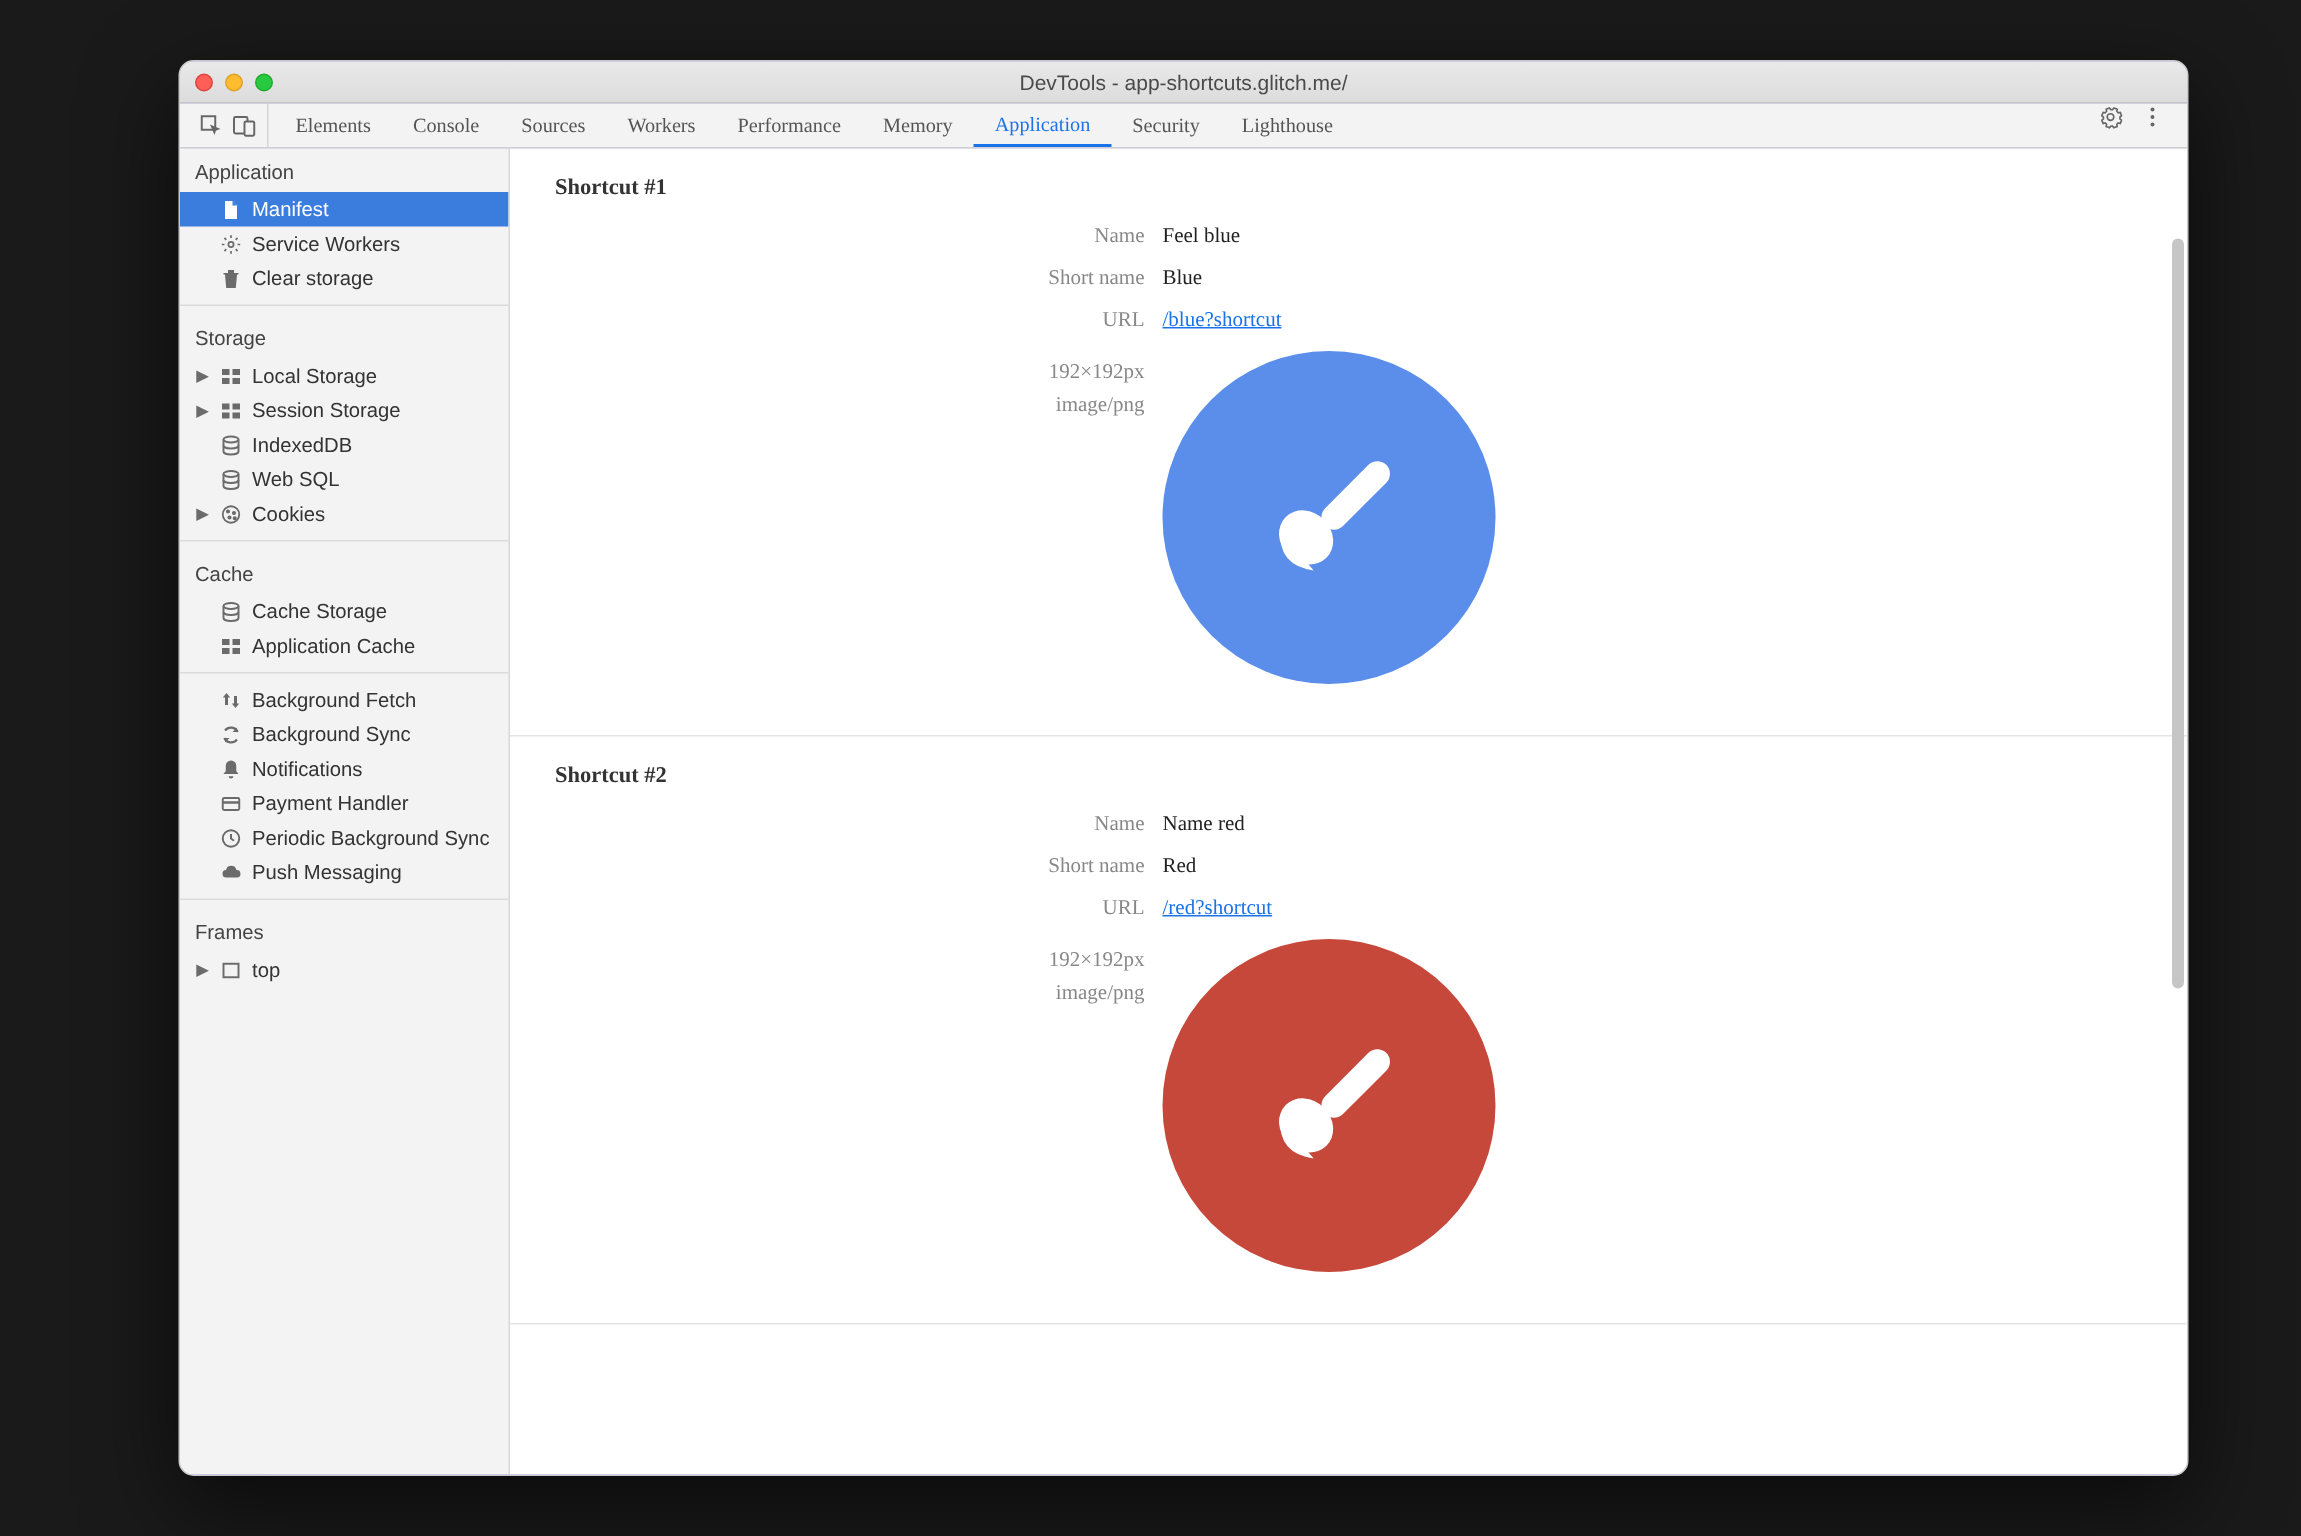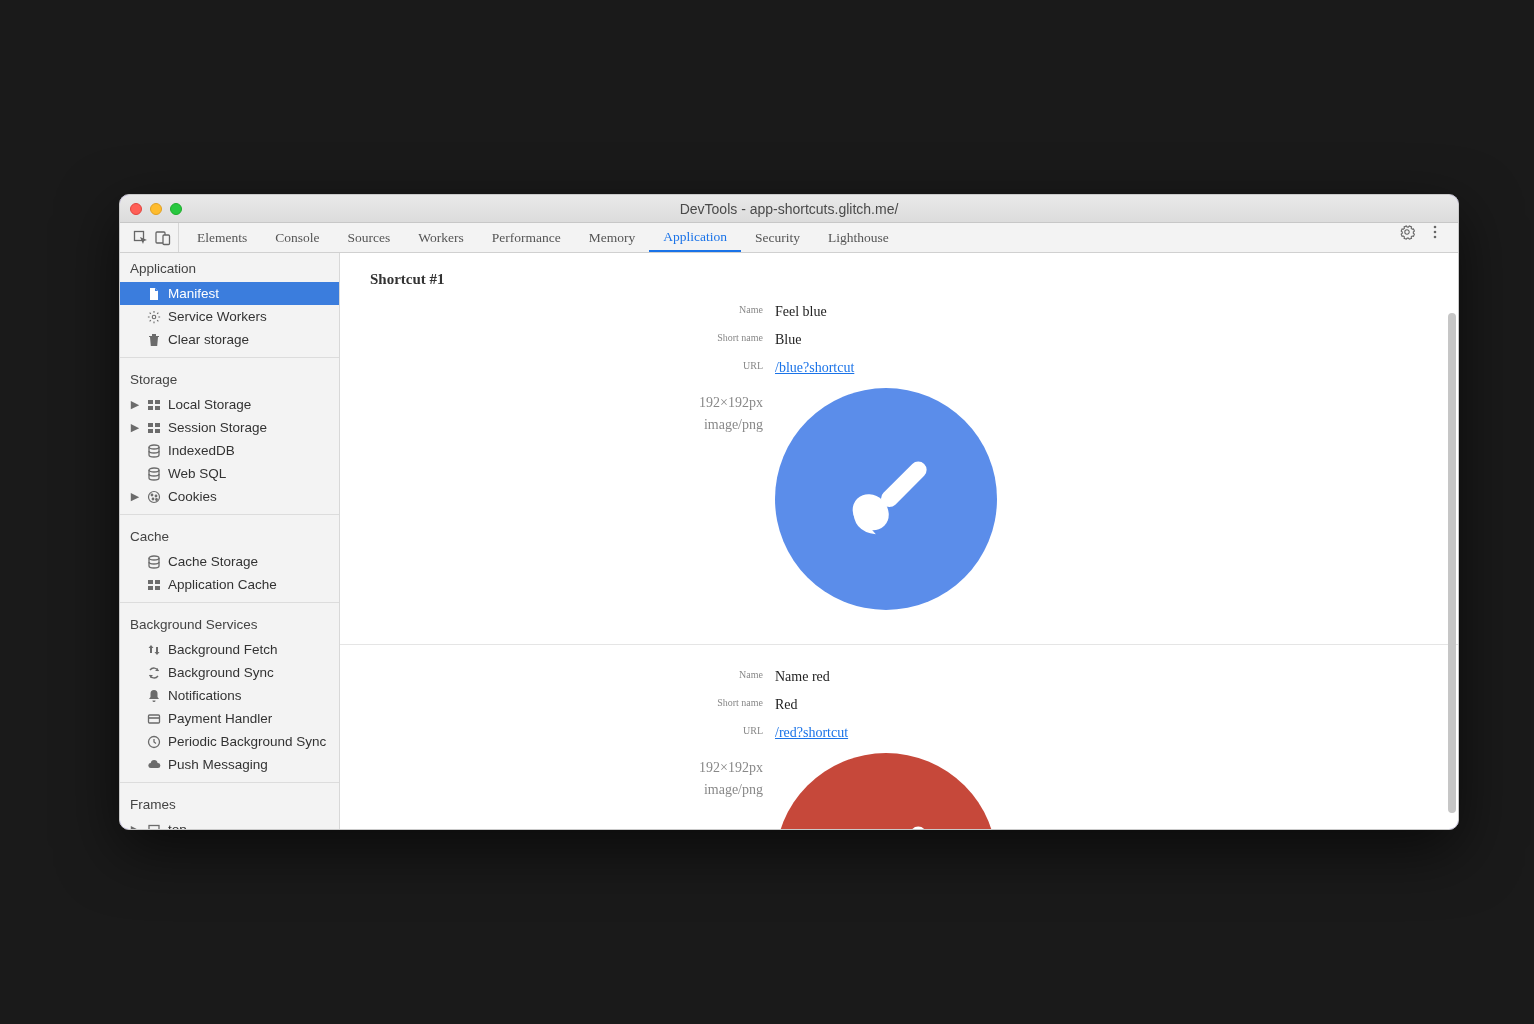--- a/index.html
+++ b/index.html
@@ -9,21 +9,21 @@
     background: #1a1a1a;
     display: flex;
     align-items: center;
     justify-content: center;
     width: 1534px;
     height: 1024px;
     color: #333;
   }
   .window {
     width: 1340px;
-    height: 636px;
+    height: 944px;
     background: #c4b5fd;
     border-radius: 10px;
     box-shadow: 0 20px 60px rgba(0,0,0,0.6);
     display: flex;
     flex-direction: column;
     overflow: hidden;
     border: 1px solid #c9c9c9;
     margin-left: 44px;
   }
   
@@ -93,21 +93,21 @@
   .tree-item.selected .ticon{color:#fff;}
   .divider { height:1px; background:#dcdcdc; margin:6px 0;}
 
   
   .main {
     flex:1; overflow-y:auto; background:#fff; position:relative;
   }
   .shortcut-block { border-bottom:1px solid #e5e5e5; padding:18px 0 28px 0;font-family:Liberation Serif, serif; }
   .shortcut-title { font-weight:700; font-size:15px; padding:0 0 10px 30px;}
   .field-row { display:flex; padding:6px 0; }
-  .field-label { width:435px; text-align:right; color:#888; font-size:10px; padding-right:12px;}
+  .field-label { width:435px; text-align:right; color:#888; font-size:14px; padding-right:12px;}
   .field-value { color:#222; font-size:14px;}
   .field-value a{ color:#1a73e8; text-decoration:underline;text-align:center;}
   .icon-row { display:flex; align-items:flex-start; padding:6px 0;}
   .icon-meta { width:435px; text-align:right; color:#888; font-size:14px; line-height:1.6; padding-right:12px; padding-top:4px;}
   .big-icon { width:222px; height:222px; border-radius:50%; display:flex; align-items:center; justify-content:center; }
   .big-icon.blue{background:#5b8dea;}
   .big-icon.red{background:#c6483a;}
   .brush{position:relative;}
   .brush svg{width:120px;height:120px;}
 
@@ -286,21 +286,20 @@
             <svg width="14" height="14" viewBox="0 0 14 14" fill="#6b6b6b">
               <rect x="1" y="2" width="5" height="4"></rect>
               <rect x="8" y="2" width="5" height="4"></rect>
               <rect x="1" y="8" width="5" height="4"></rect>
               <rect x="8" y="8" width="5" height="4"></rect>
             </svg>
           </span>
           <span>Application Cache</span>
         </div>
         <div class="divider"></div>
-        <div class="section-label">Background Services</div>
         <div class="tree-item">
           <span class="arrow"></span>
           <span class="ticon">
             <svg width="14" height="14" viewBox="0 0 14 14" fill="#6b6b6b">
               <path d="M4 2l2.5 3H5v5H3V5H1.5zM10 12l-2.5-3H9V4h2v5h1.5z"></path>
             </svg>
           </span>
           <span>Background Fetch</span>
         </div>
         <div class="tree-item">
@@ -387,20 +386,21 @@
                   <g transform="rotate(45 50 50)">
                     <rect x="46" y="8" width="14" height="48" rx="7" fill="#fff"></rect>
                     <ellipse cx="50" cy="68" rx="16" ry="14" fill="#fff"></ellipse>
                     <path d="M38 76 q12 14 28 2" fill="#fff"></path>
                   </g>
                 </svg></div>
             </div>
           </div>
         </div>
         <div class="shortcut-block">
+          <div class="shortcut-title">Shortcut #2</div>
           <div class="field-row">
             <div class="field-label">Name</div>
             <div class="field-value">Name red</div>
           </div>
           <div class="field-row">
             <div class="field-label">Short name</div>
             <div class="field-value">Red</div>
           </div>
           <div class="field-row">
             <div class="field-label">URL</div>

